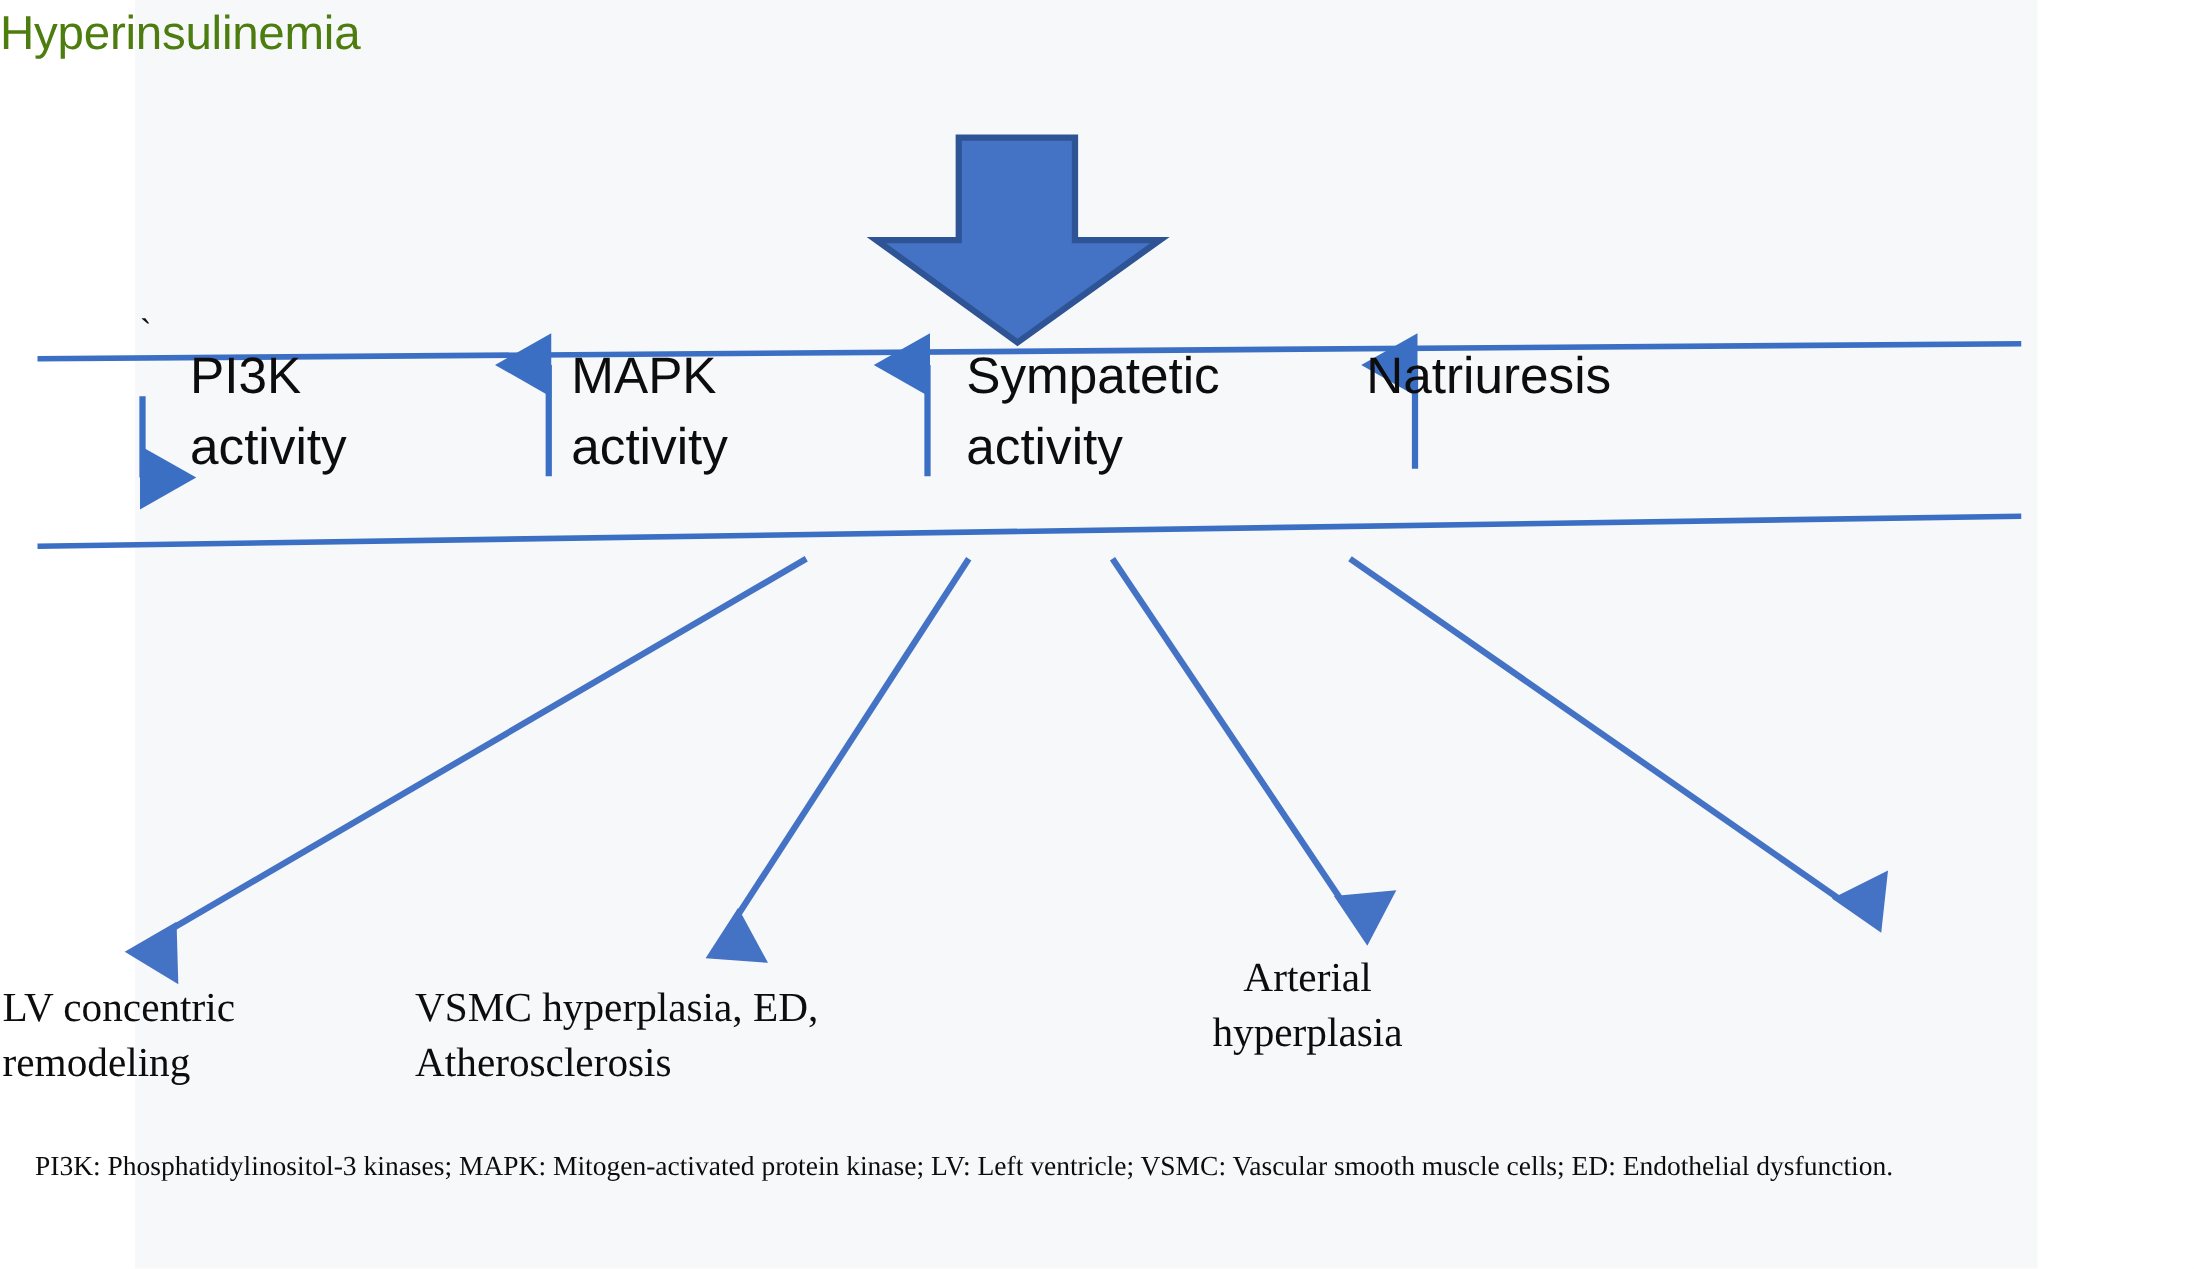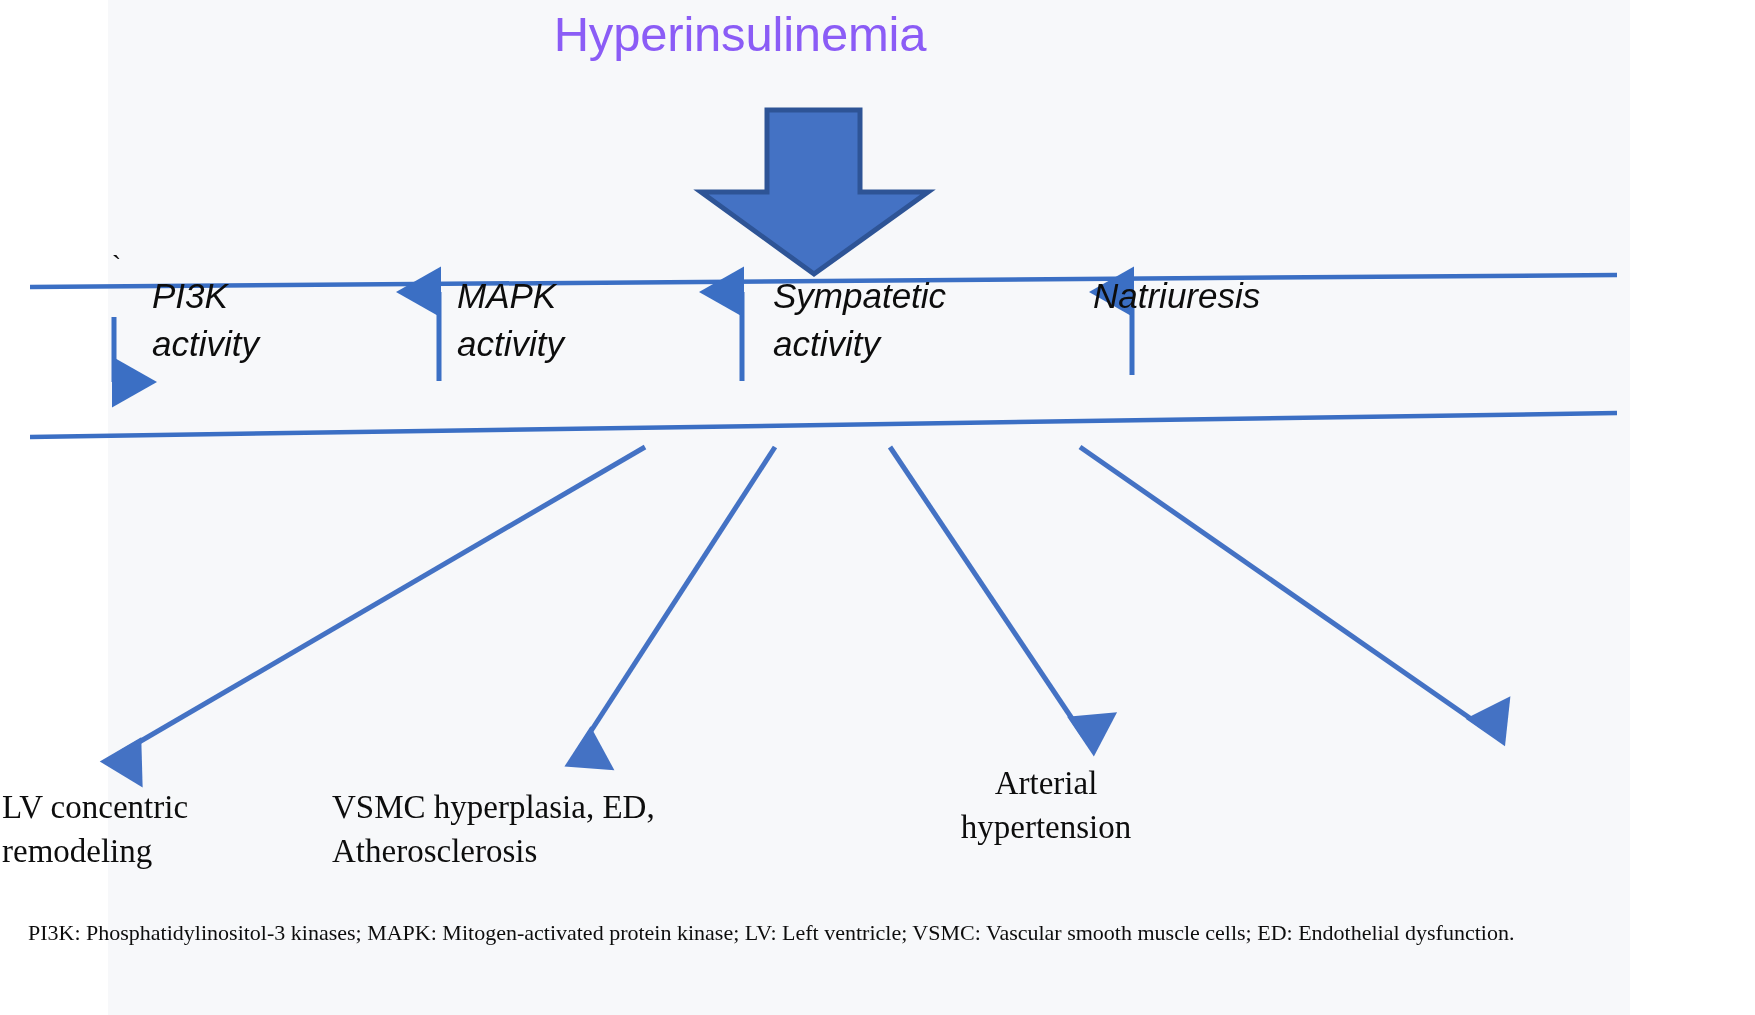--- a/index.html
+++ b/index.html
@@ -23,25 +23,25 @@
     width: 1522px;
     height: 1015px;
     background: #f7f8fa;
   }
   
   #title {
     position: absolute;
     left: 0;
     top: 6px;
     width: 1480px;
-    text-align: center;
+    text-align: left;
     font-family: "Liberation Sans", sans-serif;
-    font-size: 49px;
+    font-size: 38px;
     font-weight: 400;
-    color: #8b5cf6;
+    color: #4d7c0f;
     letter-spacing: -0.2px;
     white-space: nowrap;
   }
   
   #big-arrow {
     position: absolute;
     left: 690px;
     top: 100px;
     width: 260px;
     height: 180px;
@@ -52,26 +52,25 @@
     left: 0;
     top: 0;
     width: 1755px;
     height: 1015px;
     pointer-events: none;
   }
   
   .band-label {
     position: absolute;
     font-family: "Liberation Sans", sans-serif;
-    font-size: 35px;
+    font-size: 41px;
     font-weight: 400;
     color: #0d0d0d;
     line-height: 1.38;
     white-space: pre-line;
-    font-style: italic;
   }
   #band-label-0 { left: 152px; top: 272px; }
   #band-label-1 { left: 457px; top: 272px; }
   #band-label-2 { left: 745px; top: 272px; margin-left: 28px; }
   #band-label-3 { left: 1093px; top: 272px; }
 
   #tick-mark {
     position: absolute;
     left: 112px;
     top: 250px;
@@ -176,17 +175,17 @@
 activity</div>
   <div class="band-label" id="band-label-2">Sympatetic
 activity</div>
   <div class="band-label" id="band-label-3">Natriuresis</div>
 
   <div class="outcome" id="outcome-1">VSMC hyperplasia, ED,
 Atherosclerosis</div>
   <div class="outcome" id="outcome-0">LV concentric
 remodeling</div>
   <div class="outcome" id="outcome-2">Arterial
-hypertension</div>
+hyperplasia</div>
 
   <div id="footnote">PI3K: Phosphatidylinositol-3 kinases; MAPK: Mitogen-activated protein kinase; LV: Left ventricle; VSMC: Vascular smooth muscle cells; ED: Endothelial dysfunction.</div>
 
 </div>
 
 </body></html>

